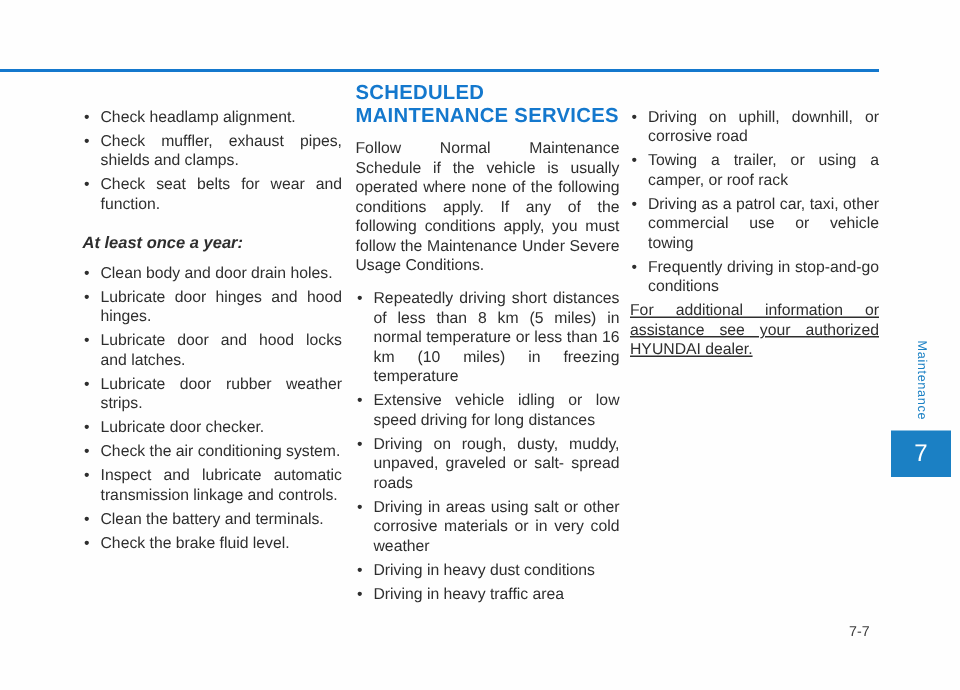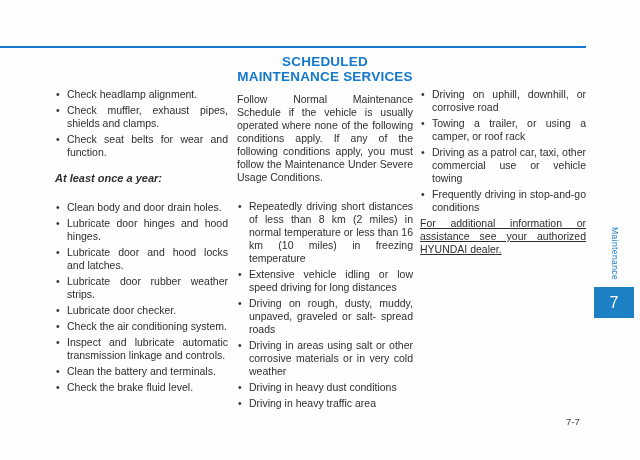--- a/index.html
+++ b/index.html
@@ -30,21 +30,21 @@
   .col {
     position: absolute;
     font-size: 10.5px;
     line-height: 13px;
     text-align: justify;
     color: var(--text-color);
   }
   .col1 { left: 55px;  top: 72px; width: 173px; }
   .col2 { left: 237px; top: 54px; width: 176px; }
   .col3 { left: 420px; top: 72px; width: 166px; }
-  ul.bullets { list-style: none; margin-top: 16px; }
+  ul.bullets { list-style: none; }
   ul.bullets li {
     position: relative;
     padding-left: 12px;
     margin-bottom: 3px;
   }
   ul.bullets li::before {
     content: "\2022";
     position: absolute;
     left: 1px;
     top: 0;
@@ -56,21 +56,21 @@
     margin-top: 13px;
     margin-bottom: 7px;
     text-align: left;
   }
   .section-title {
     font-size: 13.5px;
     line-height: 15px;
     font-weight: bold;
     color: var(--accent-blue);
     letter-spacing: 0.2px;
-    text-align: center;
+    text-align: left;
     margin-bottom: 9px;
   }
   .intro-para { margin-bottom: 9px; }
   .footer-note { margin-top: 2px; text-decoration: underline; }
   .side-tab {
     position: absolute;
     right: 6px;
     top: 220px;
     width: 40px;
     text-align: center;
@@ -130,21 +130,21 @@
         <li>Inspect and lubricate automatic transmission linkage and controls.</li>
         <li>Clean the battery and terminals.</li>
         <li>Check the brake fluid level.</li>
       </ul>
   </div>
 
   <div class="col col2">
     <h1 class="section-title">SCHEDULED MAINTENANCE SERVICES</h1>
     <p class="intro-para">Follow Normal Maintenance Schedule if the vehicle is usually operated where none of the following conditions apply. If any of the following conditions apply, you must follow the Maintenance Under Severe Usage Conditions.</p>
     <ul class="bullets">
-        <li>Repeatedly driving short distances of less than 8 km (2 miles) in normal temperature or less than 16 km (10 miles) in freezing temperature</li>
+        <li>Repeatedly driving short distances of less than 8 km (5 miles) in normal temperature or less than 16 km (10 miles) in freezing temperature</li>
         <li>Extensive vehicle idling or low speed driving for long distances</li>
         <li>Driving on rough, dusty, muddy, unpaved, graveled or salt- spread roads</li>
         <li>Driving in areas using salt or other corrosive materials or in very cold weather</li>
         <li>Driving in heavy dust conditions</li>
         <li>Driving in heavy traffic area</li>
       </ul>
   </div>
 
   <div class="col col3">
     <ul class="bullets">

